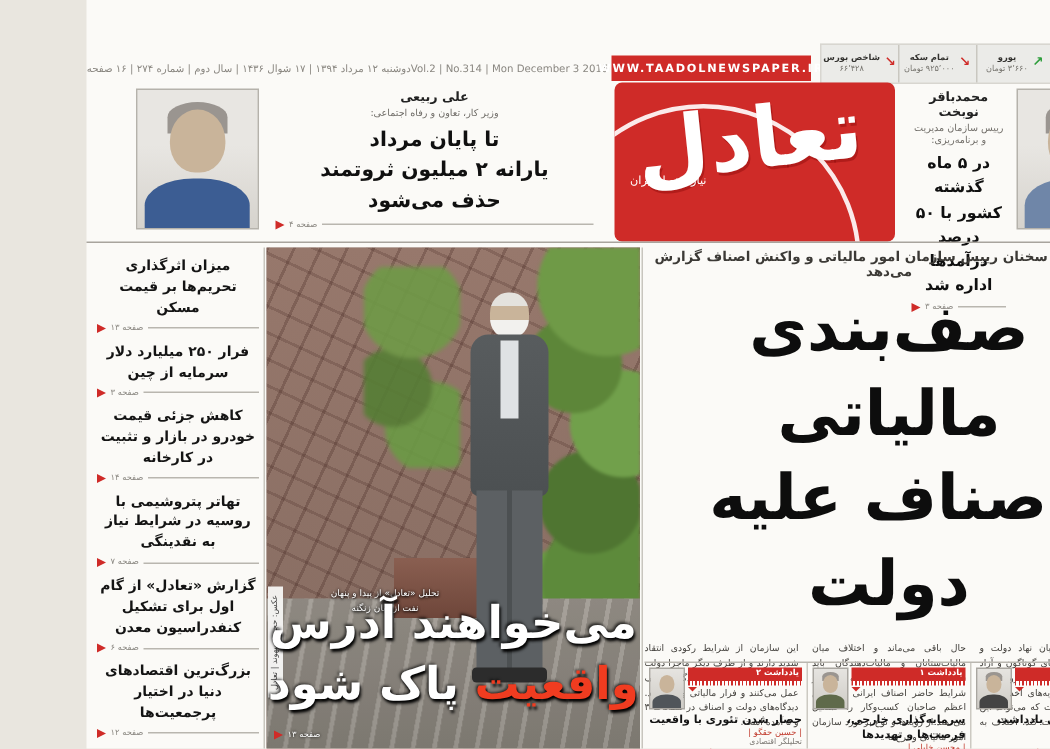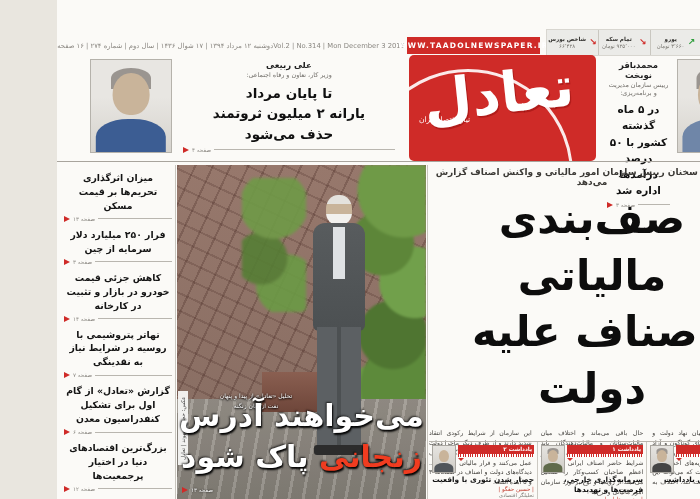--- a/index.html
+++ b/index.html
@@ -316,21 +316,21 @@
       <div class="legs"></div>
         <div class="shoes"></div>
     </div>
     <div class="ph-caption">
       <div>تحلیل «تعادل» از پیدا و پنهان</div>
       <div>نفت از زبان زنگنه</div>
     </div>
     <div class="credit">عکس: حجت سپهوند | تعادل</div>
     <div class="overlay">
       <div>می‌خواهند آدرس</div>
-      <div><span class="red">زنجانی</span><span> پاک شود</span></div>
+      <div><span class="red">واقعیت</span><span> پاک شود</span></div>
     </div>
     <div class="ph-marker">
       <span class="tri"></span>
       <span class="pg">صفحه ۱۳</span>
     </div>
   </div>
 
   <div class="lead">
     <div class="kicker">«تعادل» از سخنان رییس سازمان امور مالیاتی و واکنش اصناف گزارش می‌دهد</div>
     <div class="mainhead">

